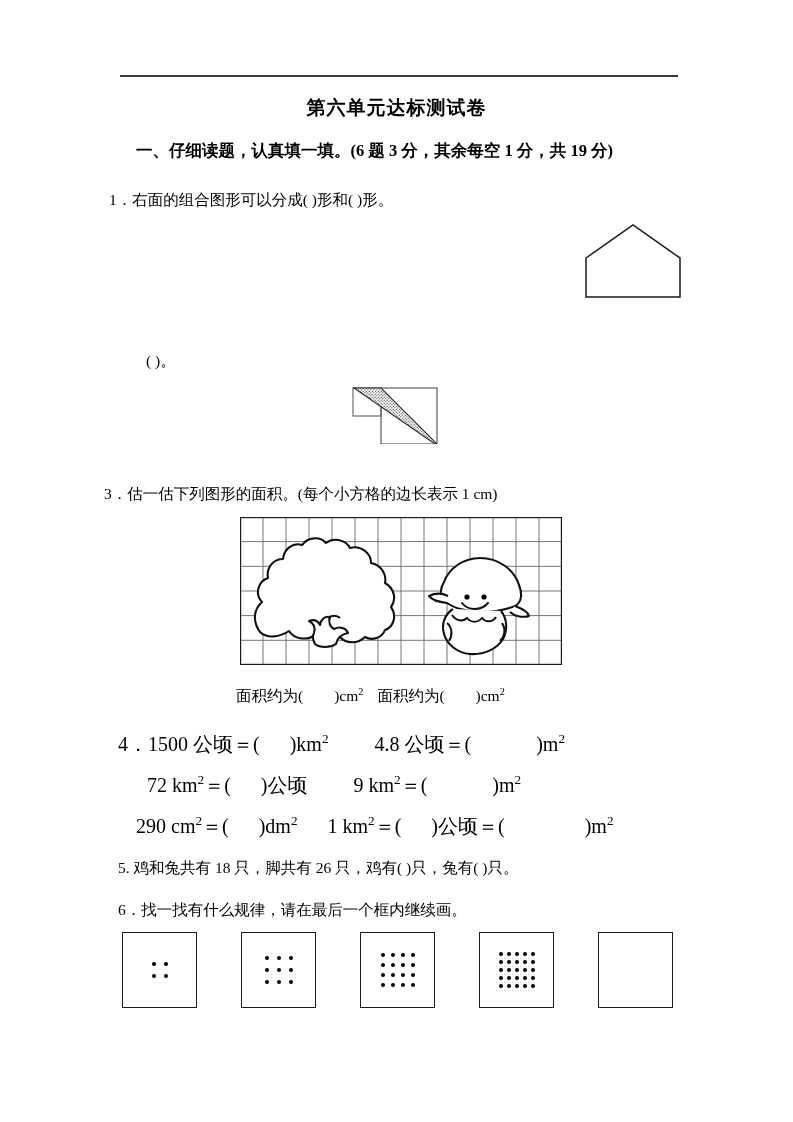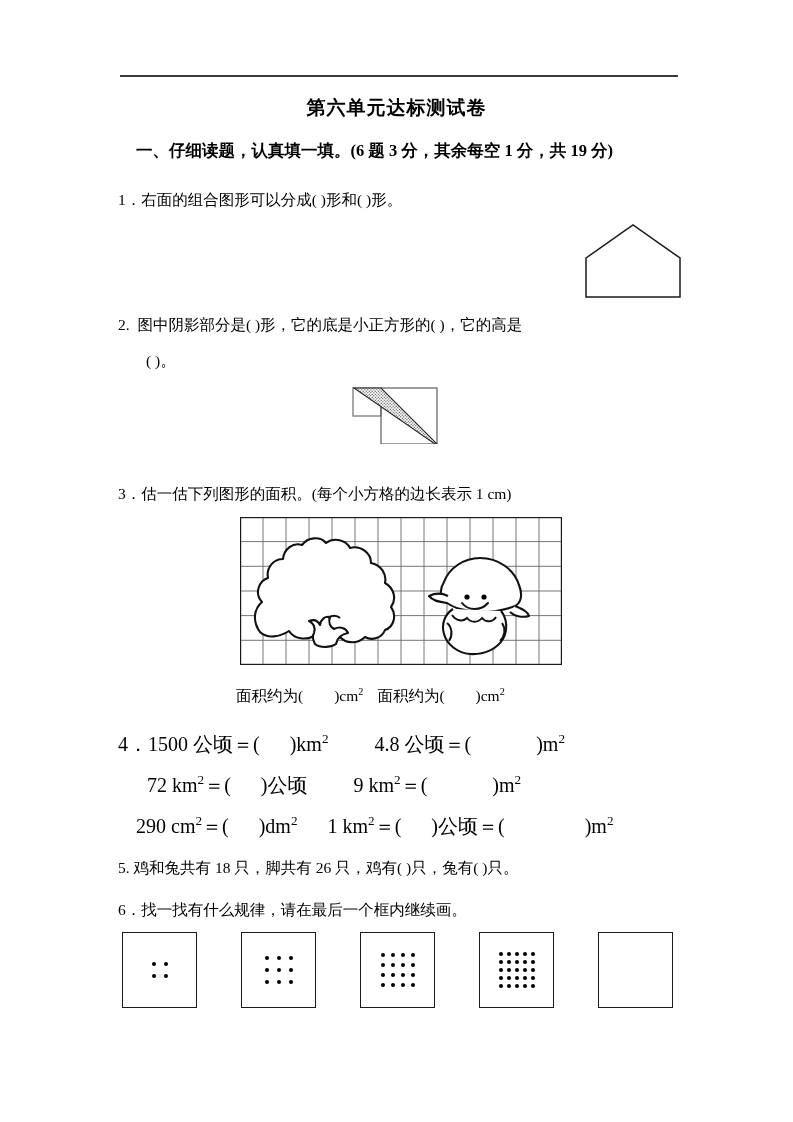--- a/index.html
+++ b/index.html
@@ -136,33 +136,30 @@
 <body>
 
 <div class="page">
 
   <div class="hrule"></div>
 
   <div class="doc-title">第六单元达标测试卷</div>
 
   <div class="section-head">一、仔细读题，认真填一填。(6 题 3 分，其余每空 1 分，共 19 分)</div>
 
-  <div class="q" style="left:118px; top:188px;">
+  <div class="q" style="left:109px; top:188px;">
     <span class="q-num">1．</span><span>右面的组合图形可以分成(        )形和(        )形。</span>
   </div>
 
   <div class="pentagon-wrap">
     <svg width="100" height="78" viewBox="0 0 100 78">
       <polygon points="3,36 50,3 97,36 97,75 3,75" fill="#ffffff" stroke="#1a1a1a" stroke-width="1.5" stroke-linejoin="miter"></polygon>
     </svg>
   </div>
 
-  <div class="q" style="left:118px; top:313px;">
-    <span class="q-num">2.</span>&nbsp;&nbsp;<span>图中阴影部分是(        )形，它的底是小正方形的(        )，它的高是</span>
-  </div>
   <div class="q" style="left:146px; top:349px;">
     <span>(                    )。</span>
   </div>
 
   <div class="shaded-wrap">
     <svg width="122" height="58" viewBox="0 0 122 58">
       <defs>
         <pattern id="hatchdots" patternUnits="userSpaceOnUse" width="3" height="3">
           <rect width="3" height="3" fill="#ffffff"></rect>
           <circle cx="0.8" cy="0.8" r="0.75" fill="#7d7d7d"></circle>
@@ -171,21 +168,21 @@
       </defs>
 
       <rect x="1" y="2" width="28" height="28" fill="#ffffff" stroke="#6f6f6f" stroke-width="1.2"></rect>
 
       <rect x="29" y="2" width="56" height="56" fill="none" stroke="#5d5d5d" stroke-width="1.2"></rect>
 
       <polygon points="2,2 29,2 85,58 83,58" fill="url(#hatchdots)" stroke="#2a2a2a" stroke-width="1.1"></polygon>
     </svg>
   </div>
 
-  <div class="q" style="left:118px; top:482px;text-align:right;">
+  <div class="q" style="left:104px; top:482px;text-align:right;">
     <span class="q-num">3．</span><span>估一估下列图形的面积。(每个小方格的边长表示 1 cm)</span>
   </div>
 
   <div class="grid-wrap">
     <svg width="322" height="148" viewBox="0 0 322 148">
       <rect x="0.6" y="0.6" width="320.8" height="146.8" fill="#ffffff" stroke="#1a1a1a" stroke-width="1.2"></rect>
       <g stroke="#666666" stroke-width="0.9">
         <line x1="23" y1="1" x2="23" y2="147"></line>
         <line x1="46" y1="1" x2="46" y2="147"></line>
         <line x1="69" y1="1" x2="69" y2="147"></line>

